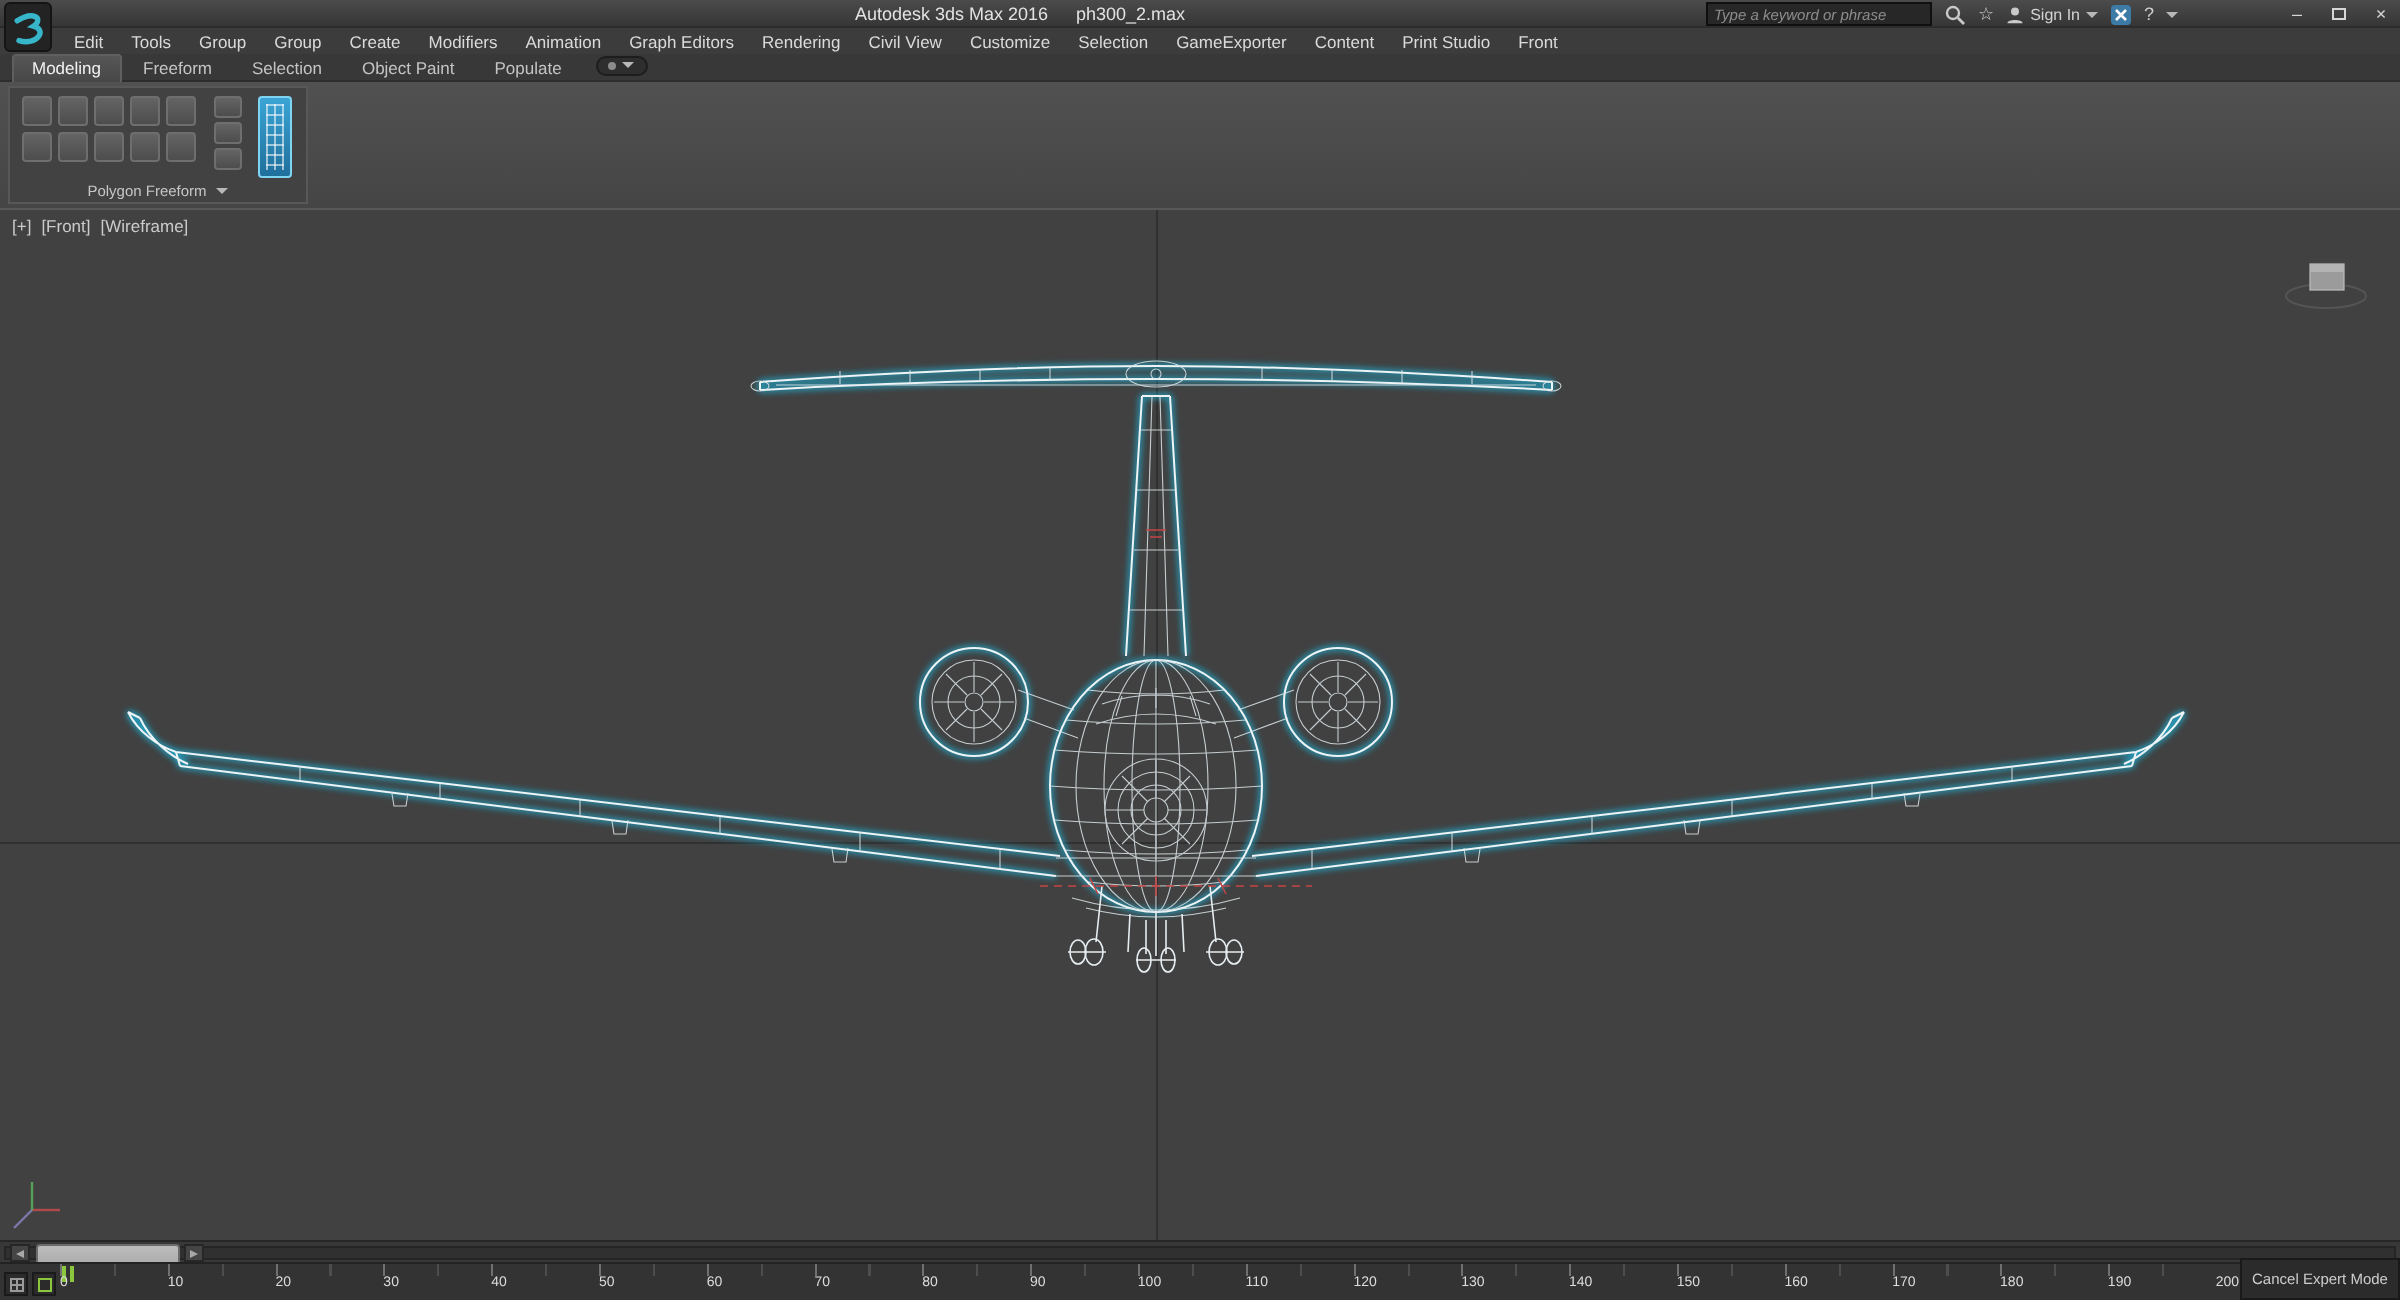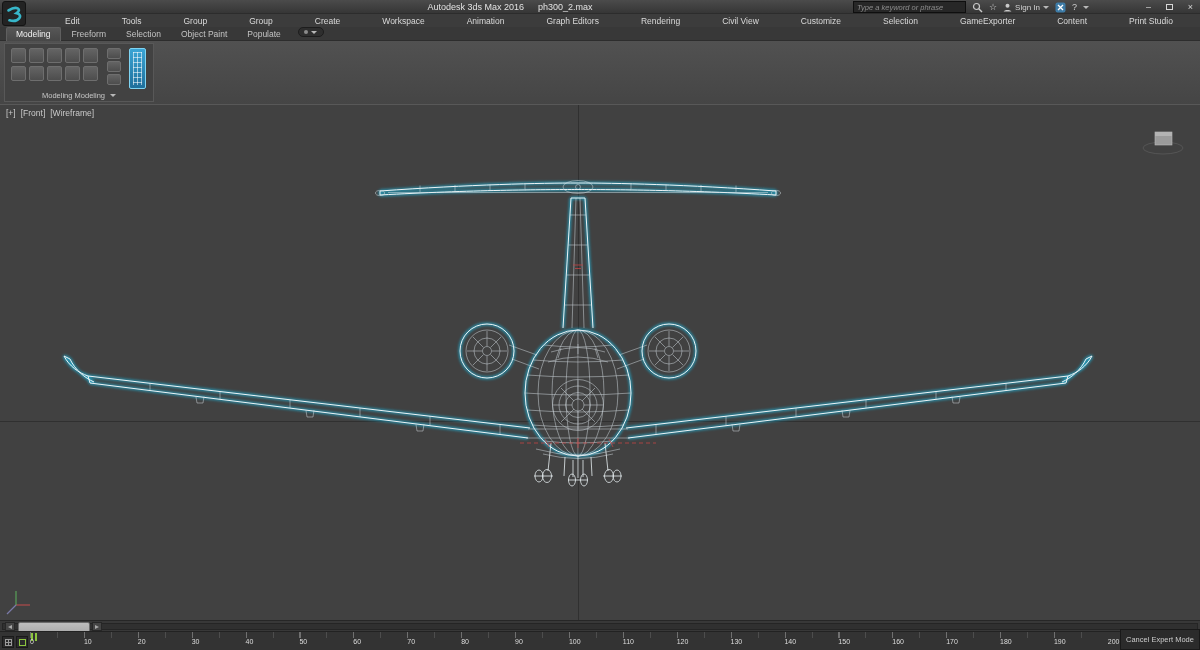--- a/index.html
+++ b/index.html
@@ -25,25 +25,25 @@
   .search-box input::placeholder { color:#8d8d8d; font-style:italic; }
   .ic-btn { display:flex; align-items:center; justify-content:center; color:#cfcfcf; font-size:9px; }
   .signin { display:flex; align-items:center; gap:3px; color:#d3d3d3; font-size:8px; }
   .spacer-40 { width:40px; height:1px; }
   .win-btn { width:15px; height:12px; display:flex; align-items:center; justify-content:center; color:#d6d6d6; font-size:9px; }
   .restore-glyph { width:7px; height:6px; border:1px solid #d6d6d6; }
 
   
   .menubar { position:absolute; top:14px; left:0; right:0; height:13px; background:#3c3c3c;
     display:flex; align-items:center; padding-left:30px; z-index:15; }
-  .menu-item { padding:0 7px; font-size:8.5px; color:#dadada; white-space:nowrap; cursor:default;margin-left:28px; }
+  .menu-item { padding:0 7px; font-size:8.5px; color:#dadada; white-space:nowrap; cursor:default; }
 
   
   .ribbon-tabs { position:absolute; top:27px; left:0; right:0; height:14px; background:#383838;
-    border-bottom:1px solid #2d2d2d; display:flex; align-items:flex-start; padding-left:6px; gap:2px; z-index:14; }
+    border-bottom:1px solid #2d2d2d; display:flex; align-items:center; padding-left:6px; gap:2px; z-index:14; }
   .rtab { font-size:8.5px; color:#c4c4c4; padding:1px 9px 2px 9px; white-space:nowrap; }
   .rtab:first-child { background:linear-gradient(#565656,#474747); color:#f2f2f2;
     border:1px solid #5f5f5f; border-bottom:none; border-radius:2px 2px 0 0; }
   .ribbon-min { width:26px; height:10px; margin:0 0 2px 6px; background:#2e2e2e; border:1px solid #1d1d1d;
     border-radius:5px; display:flex; align-items:center; justify-content:center; gap:3px; }
   .ribbon-min .dot { width:4px; height:4px; border-radius:50%; background:#8b8b8b; }
 
   
   .ribbon { position:absolute; top:41px; left:0; right:0; height:63px; background:linear-gradient(#515151,#454545); z-index:13; }
   .rpanel { position:absolute; left:4px; top:2px; width:150px; height:59px; background:#424242; border:1px solid #585858; }
@@ -187,21 +187,21 @@
   </div>
   <span class="caret-down"></span>
 </div>
 
 <div class="menubar">
     <span class="menu-item">Edit</span>
     <span class="menu-item">Tools</span>
     <span class="menu-item">Group</span>
     <span class="menu-item">Group</span>
     <span class="menu-item">Create</span>
-    <span class="menu-item">Workspace</span>
+    <span class="menu-item">Modifiers</span>
     <span class="menu-item">Animation</span>
     <span class="menu-item">Graph Editors</span>
     <span class="menu-item">Rendering</span>
     <span class="menu-item">Civil View</span>
     <span class="menu-item">Customize</span>
     <span class="menu-item">Selection</span>
     <span class="menu-item">GameExporter</span>
     <span class="menu-item">Content</span>
     <span class="menu-item">Print Studio</span>
     <span class="menu-item">Front</span>
@@ -231,21 +231,21 @@
     <div class="tool-btn" style="left:6px;top:22px;"></div>
     <div class="tool-btn" style="left:24px;top:22px;"></div>
     <div class="tool-btn" style="left:42px;top:22px;"></div>
     <div class="tool-btn" style="left:60px;top:22px;"></div>
     <div class="tool-btn" style="left:78px;top:22px;"></div>
     <div class="tool-btn sm" style="left:102px;top:4px;"></div>
     <div class="tool-btn sm" style="left:102px;top:17px;"></div>
     <div class="tool-btn sm" style="left:102px;top:30px;"></div>
     <div class="tool-toggle"></div>
     <div class="rpanel-label">
-      <span>Modeling Modeling</span>
+      <span>Polygon Freeform</span>
       <span class="caret-down"></span>
     </div>
   </div>
 </div>
 
 <div class="viewport">
   <div class="vp-label">
     <span>[+]</span>
     <span>[Front]</span>
     <span>[Wireframe]</span>

